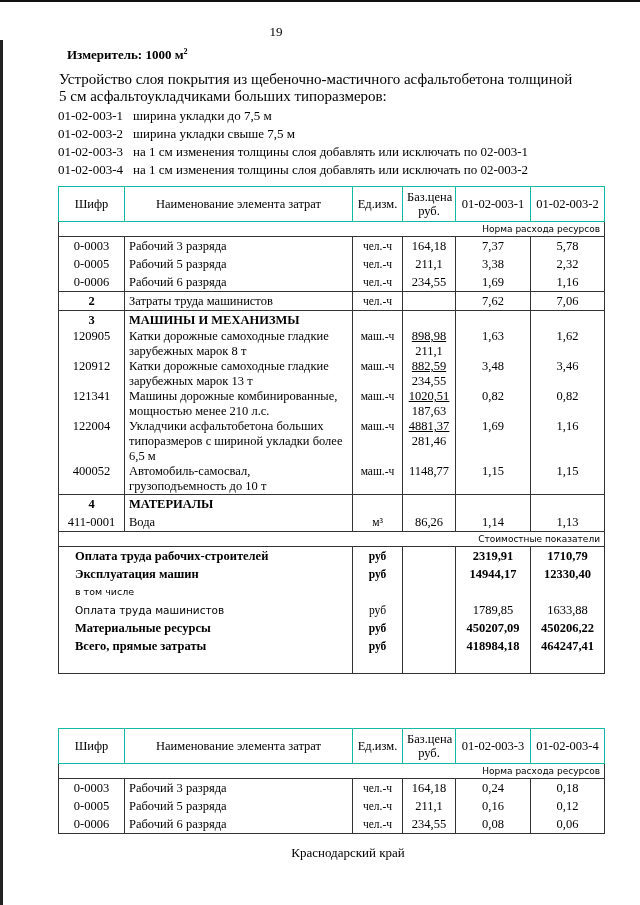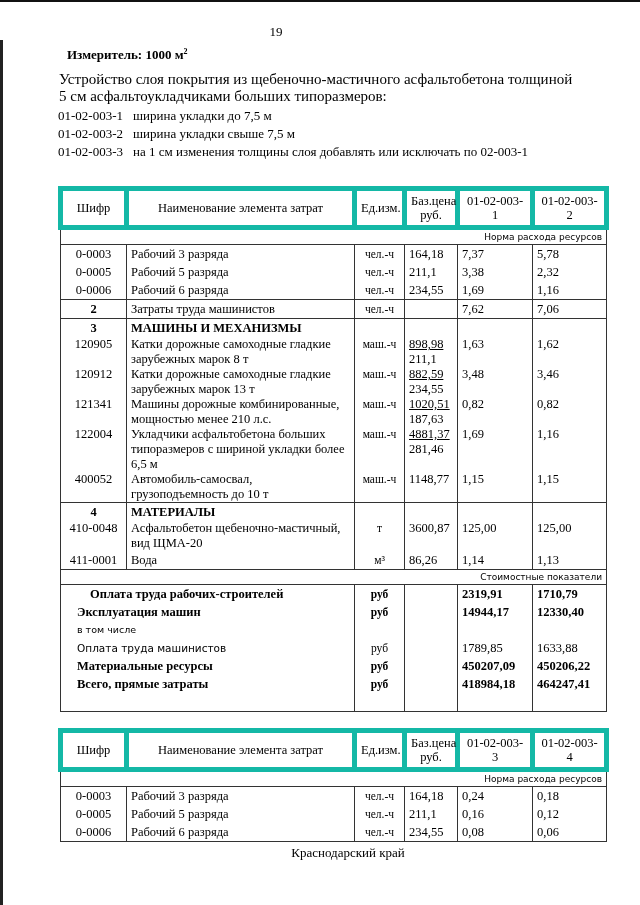--- a/index.html
+++ b/index.html
@@ -11,25 +11,25 @@
   .measure { position:absolute; left:67px; top:47px; font-weight:bold; font-size:13px; }
   .measure sup { font-size:8px; }
   .desc { position:absolute; left:59px; top:71px; width:520px; line-height:17px; font-size:15px; }
   .codes { position:absolute; left:58px; top:107px; font-size:13px; }
   .code-row { height:18px; line-height:18px; white-space:nowrap; }
   .code-row .c { display:inline-block; width:75px; }
   table { position:absolute; left:58px; border-collapse:collapse; table-layout:fixed; font-size:12.5px; }
   td, th { padding:0 4px; vertical-align:top; line-height:15px; font-weight:normal; }
   .t1 { top:186px; width:546px; }
   .t2 { top:728px; width:546px; }
-  .hdr th { border:5px solid #14b8a6; vertical-align:middle; text-align:center; height:34px; line-height:14px; }
+  .hdr th { border:1px solid #14b8a6; vertical-align:middle; text-align:center; height:34px; line-height:14px; }
   .norm td { border:1px solid #333; text-align:right; font-family:"DejaVu Sans", sans-serif; font-size:9px; height:14px; line-height:14px; }
   .vline td { border-left:1px solid #333; border-right:1px solid #333; }
   .cc { text-align:center; }
-  .rr { text-align:left; }
+  .rr { text-align:center; }
   .unit { text-align:center; font-size:11.5px; }
   .bold { font-weight:bold; }
   .topline td { border-top:1px solid #333; }
   .u { text-decoration:underline; }
   .sum td { border-left:1px solid #333; border-right:1px solid #333; height:18px; line-height:18px; }
   .lastrow td { border-bottom:1px solid #333; }
   .footer { position:absolute; top:845px; left:0; width:640px; text-align:center; font-size:13px;padding-left:28px; }
   .r18 td { height:18px; line-height:18px; }
   .small { font-family:"DejaVu Sans", sans-serif; font-size:9.5px; }
 </style>
@@ -42,20 +42,21 @@
 <div class="page-num">19</div>
 
 <div class="measure"><span>Измеритель: 1000 м</span><sup>2</sup></div>
 
 <div class="desc">Устройство слоя покрытия из щебеночно-мастичного асфальтобетона толщиной 5 см асфальтоукладчиками больших типоразмеров:</div>
 
 <div class="codes">
   <div class="code-row"><span class="c">01-02-003-1</span><span>ширина укладки до 7,5 м</span></div>
   <div class="code-row"><span class="c">01-02-003-2</span><span>ширина укладки свыше 7,5 м</span></div>
   <div class="code-row"><span class="c">01-02-003-3</span><span>на 1 см изменения толщины слоя добавлять или исключать по 02-003-1</span></div>
+  <div class="code-row"><span class="c">01-02-003-4</span><span>на 1 см изменения толщины слоя добавлять или исключать по 02-003-2</span></div>
 </div>
 
 <table class="t1">
   <colgroup>
       <col style="width:66px">
       <col style="width:228px">
       <col style="width:50px">
       <col style="width:53px">
       <col style="width:75px">
       <col style="width:74px">
@@ -169,43 +170,35 @@
   </tr>
 
   <tr class="vline topline r18">
     <td class="cc bold">4</td>
     <td class="bold">МАТЕРИАЛЫ</td>
     <td></td>
         <td></td>
         <td></td>
         <td></td>
   </tr>
-  <tr class="vline">
-    <td class="cc">410-0048</td>
-    <td>Асфальтобетон щебеночно-мастичный, вид ЩМА-20</td>
-    <td class="unit">т</td>
-    <td class="rr">3600,87</td>
-    <td class="rr">125,00</td>
-    <td class="rr">125,00</td>
-  </tr>
   <tr class="vline r18">
     <td class="cc">411-0001</td>
     <td>Вода</td>
     <td class="unit">м³</td>
     <td class="rr">86,26</td>
     <td class="rr">1,14</td>
     <td class="rr">1,13</td>
   </tr>
 
   <tr class="norm">
         <td colspan="6">Стоимостные показатели</td>
       </tr>
 
   <tr class="sum">
-    <td colspan="2" class="bold" style="padding-left:29px">Оплата труда рабочих-строителей</td>
+    <td colspan="2" class="bold" style="padding-left:16px">Оплата труда рабочих-строителей</td>
     <td class="unit bold">руб</td>
     <td></td>
     <td class="rr bold">2319,91</td>
     <td class="rr bold">1710,79</td>
   </tr>
   <tr class="sum">
     <td colspan="2" class="bold" style="padding-left:16px">Эксплуатация машин</td>
     <td class="unit bold">руб</td>
     <td></td>
     <td class="rr bold">14944,17</td>

